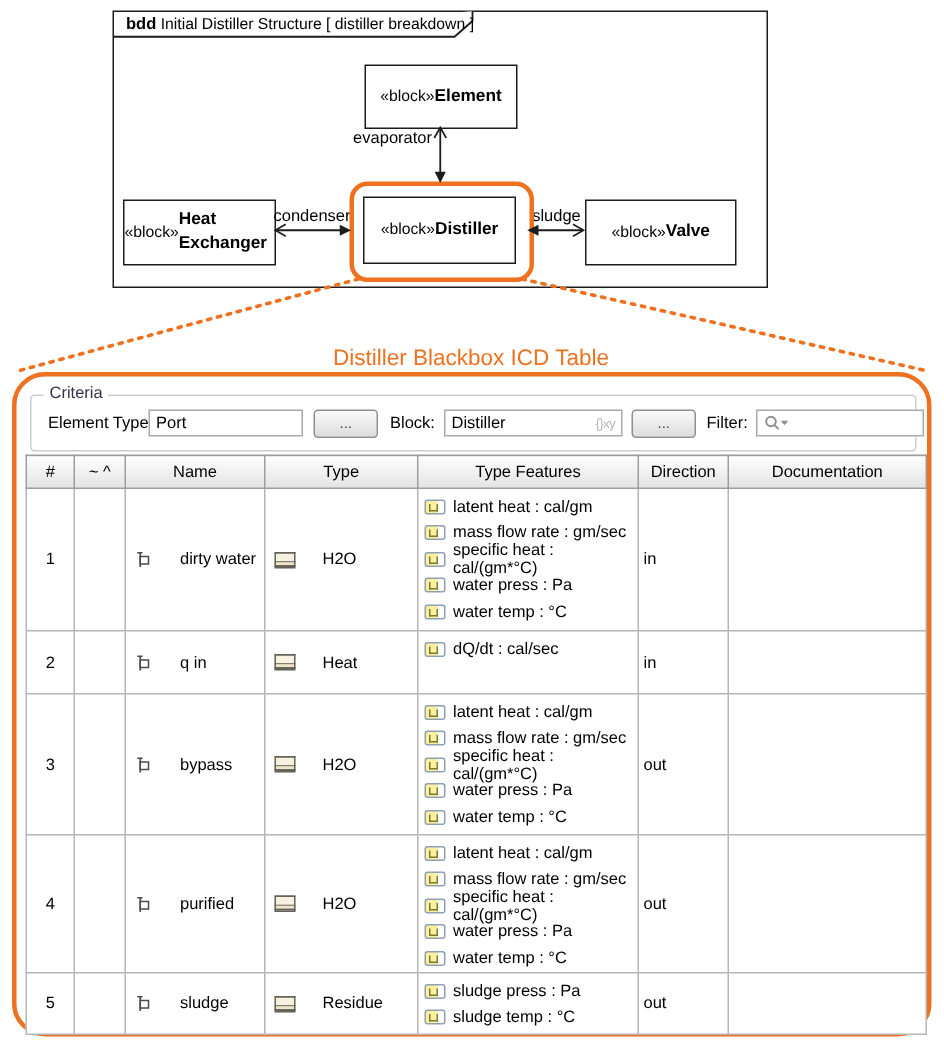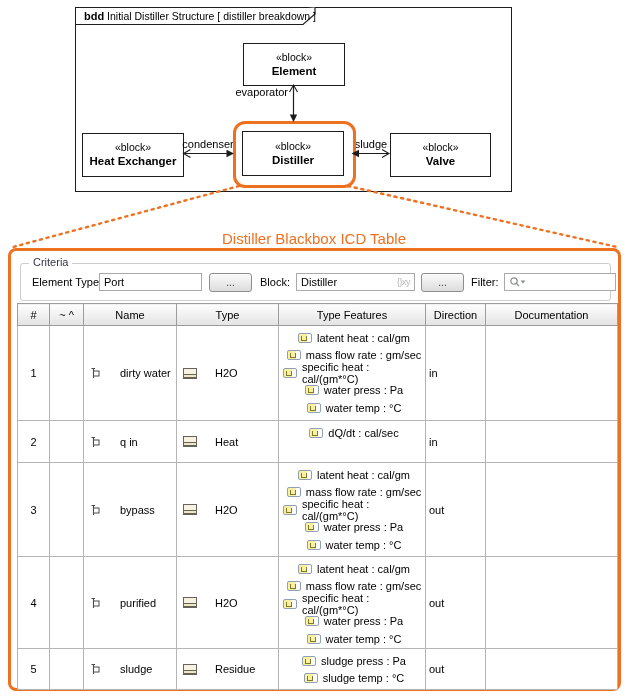--- a/index.html
+++ b/index.html
@@ -2,33 +2,33 @@
 <html><head>
 <meta charset="utf-8">
 <style>
   html,body{margin:0;padding:0;background:#fff;}
   .stage{position:relative;width:629px;height:697px;background:#fff;overflow:hidden;
          font-family:"Liberation Sans",sans-serif;color:#000;}
   
   .frame{position:absolute;left:75px;top:7px;width:435px;height:183px;border:1px solid #1c1c1c;background:#fff;z-index:1;}
   .tabtext{position:absolute;left:84px;top:10px;font-size:10.5px;white-space:nowrap;z-index:6;}
   .tabtext b{font-size:11px;}
-  .block{position:absolute;background:#fff;border:1px solid #1c1c1c;display:flex;flex-direction:column;
+  .block{position:absolute;background:#fff;border:1px solid #1c1c1c;display:flex;flex-direction:row;
          align-items:center;justify-content:center;z-index:2;line-height:1.35;}
   .block .stereo{font-size:10.5px;}
   .block .bname{font-size:11.5px;font-weight:bold;}
   .edge-label{position:absolute;font-size:11px;z-index:3;white-space:nowrap;}
   .highlight{position:absolute;left:233px;top:121px;width:117px;height:61px;border:3px solid #ee7120;
              border-radius:12px;z-index:4;background:transparent;}
   .overlay{position:absolute;left:0;top:0;z-index:5;pointer-events:none;}
   
   .callout-title{position:absolute;left:114px;top:230px;width:400px;text-align:center;
                  font-size:15px;color:#ee7120;z-index:3;}
   .bigbox{position:absolute;left:8px;top:248px;width:607px;height:437px;border:3px solid #ee7120;
-          border-radius:8px;background:#fff;z-index:2;}
+          border-radius:22px;background:#fff;z-index:2;}
   
   .fieldset{position:absolute;left:9px;top:12px;right:7px;height:36px;border:1px solid #cdcdcd;border-radius:3px;}
   .legend{position:absolute;top:-8px;left:8px;background:#fff;padding:0 4px;font-size:11px;color:#33334a;}
   .flabel{position:absolute;font-size:11px;white-space:nowrap;}
   .tinput{position:absolute;height:18px;border:1px solid #a9a9a9;background:#fff;font-size:11px;
           display:flex;align-items:center;padding:0 4px;box-sizing:border-box;}
   .badge{margin-left:auto;color:#b7b7b7;font-size:9px;letter-spacing:-0.5px;}
   .btn{position:absolute;height:19px;width:43px;border:1px solid #8e8e8e;border-radius:3px;
        background:linear-gradient(#fbfbfb,#dcdcdc);font-size:10px;color:#444;
        display:flex;align-items:center;justify-content:center;box-sizing:border-box;}
@@ -36,21 +36,21 @@
   .icdtable{position:absolute;left:6px;top:52px;border-collapse:collapse;table-layout:fixed;
             font-size:11px;background:#fff;}
   .icdtable th{background:linear-gradient(#fefefe,#e3e3e3);border:1px solid #9d9d9d;font-weight:normal;
                height:21px;padding:0;font-size:11px;}
   .icdtable td{border:1px solid #b5b5b5;padding:0;vertical-align:middle;}
   .icdtable{border:1px solid #8a8a8a;}
   td.cnum{text-align:center;}
   td.cname .cellrow,td.ctype .cellrow{display:flex;align-items:center;gap:18px;padding-left:6px;}
   td.cfeat{vertical-align:top;}
   td.cdir{padding-left:3px;margin-top:36px;}
-  .feat{display:flex;align-items:center;gap:5px;height:17.5px;padding-left:4px;justify-content:center;}
+  .feat{display:flex;align-items:center;gap:5px;height:17.5px;padding-left:4px;}
   .featlist{padding-top:3px;}
   
   .bicon{display:inline-block;width:14px;height:11px;box-sizing:border-box;border:1px solid #63635a;
          background:linear-gradient(#f7f2dd 0 5px,#63635a 5px 6px,#efe6c5 6px 8px,#63635a 8px 9px,#ded2a9 9px 11px);}
   .vicon{display:inline-block;width:14px;height:10px;box-sizing:border-box;border:1px solid #8fa0b5;border-radius:2px;
          background:linear-gradient(to right,#faf0a0 0 8px,#fff 8px);position:relative;flex:0 0 auto;}
   .vicon::after{content:"";position:absolute;left:2px;top:2px;width:4px;height:4px;
                 border:1px solid #7a7a30;border-top:none;}
   .porticon{flex:0 0 auto;}
 </style>

